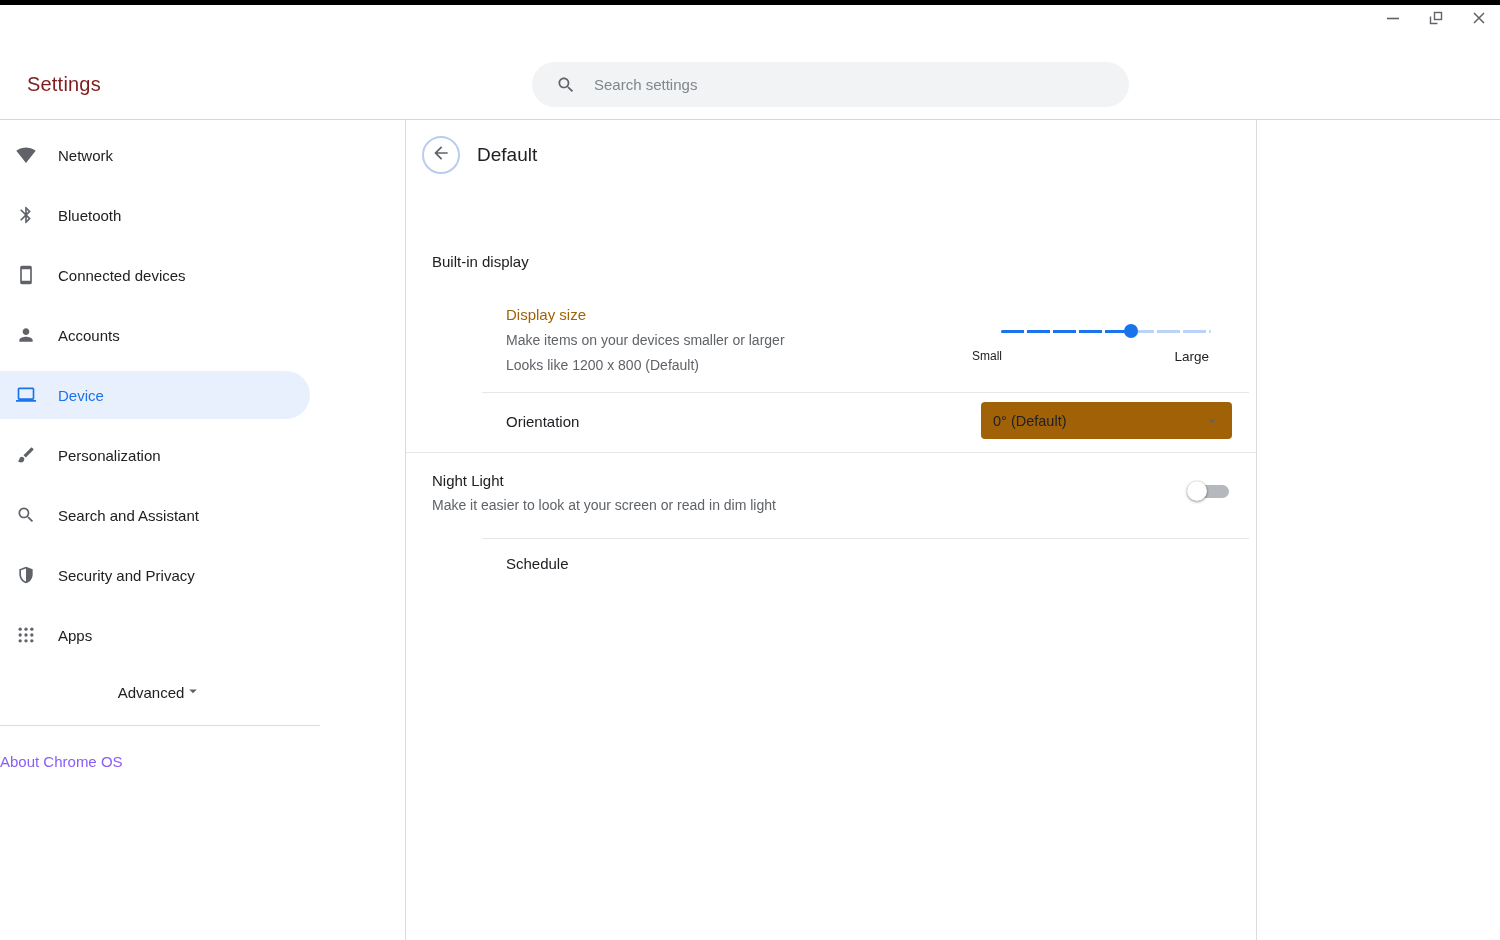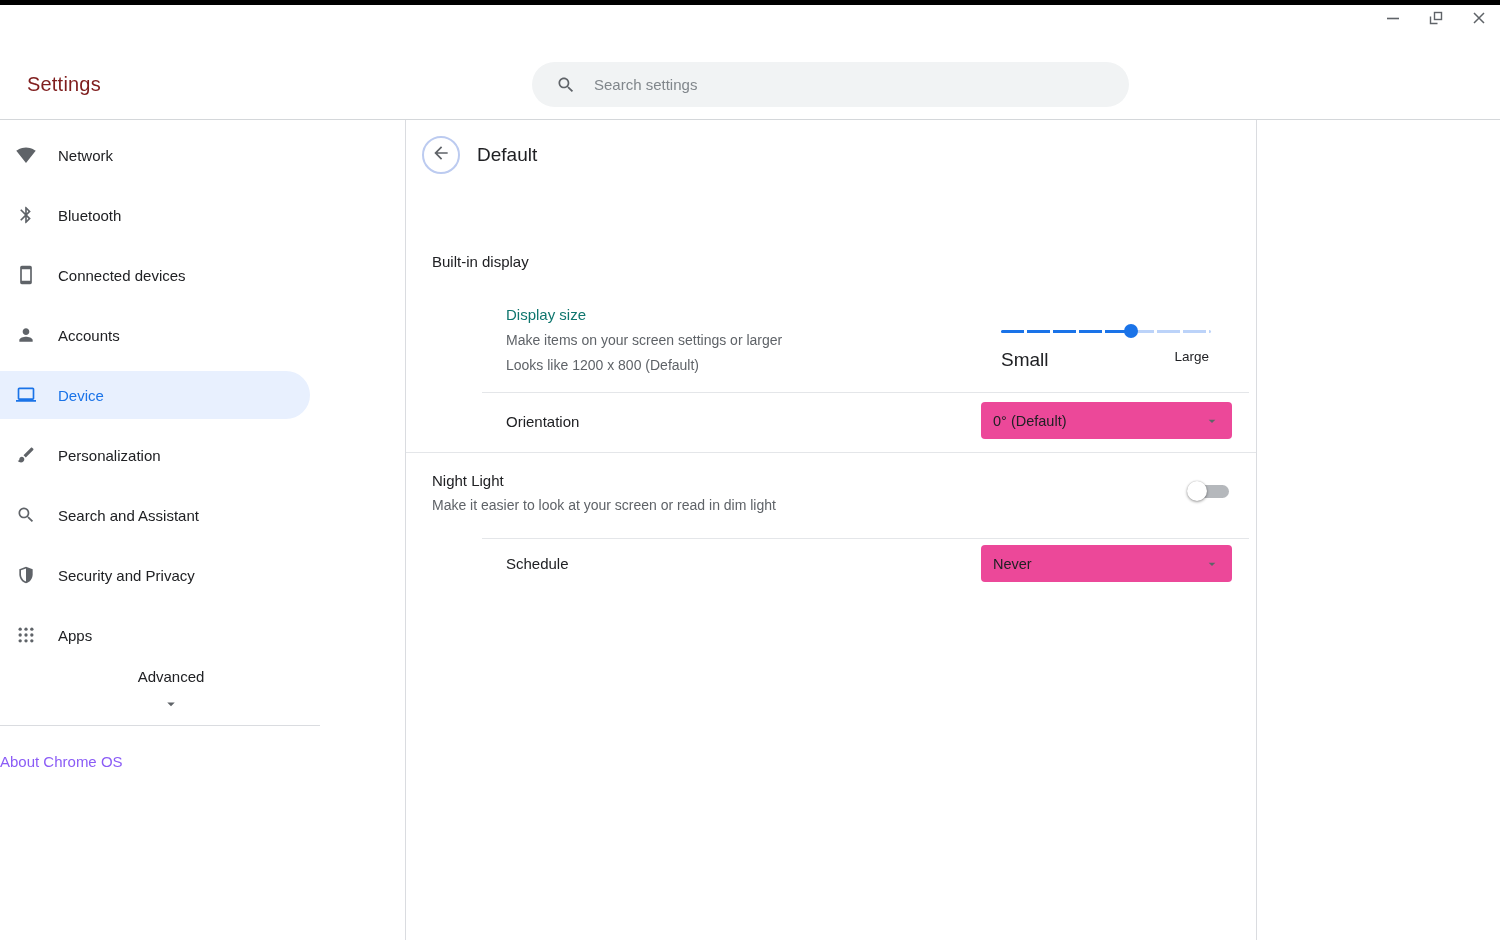--- a/index.html
+++ b/index.html
@@ -21,48 +21,48 @@
   .search-bar .mag { margin-left:24px; display:flex; }
   .search-input { flex:1; margin-left:18px; margin-right:20px; border:none; outline:none; background:transparent; font-family:inherit; font-size:15px; color:#000000; }
   .search-input::placeholder { color:#80868b; }
   .header-divider { position:absolute; left:0; top:119px; width:1500px; height:1px; background:#d4d7da; }
 
   
   .nav-item { position:absolute; left:0; width:310px; height:48px; display:flex; align-items:center; padding-left:16px; cursor:pointer; font-size:15px; color:#202124; }
   .nav-item .ic { width:20px; height:20px; display:flex; align-items:center; justify-content:center; flex:none; }
   .nav-item .lbl { margin-left:22px; white-space:nowrap; }
   .nav-item.selected { background:#e8f0fe; border-radius:0 24px 24px 0; color:#1a73e8; }
-  .advanced-row { position:absolute; left:15px; top:668px; width:310px; height:48px; display:flex; align-items:center; justify-content:space-between; padding:0 24px 0 26px; cursor:pointer; font-size:15px; color:#202124;flex-direction:column; }
+  .advanced-row { position:absolute; left:4px; top:668px; width:310px; height:48px; display:flex; align-items:center; justify-content:center; padding:0 24px 0 26px; cursor:pointer; font-size:15px; color:#202124; }
   .sidebar-divider { position:absolute; left:0; top:725px; width:320px; height:1px; background:#dadce0; }
   .about-row { position:absolute; left:0; top:737px; width:310px; height:48px; display:flex; align-items:center; cursor:pointer; font-size:15px; color:#8b5cf6; }
 
   
   .main-card { position:absolute; left:405px; top:120px; width:852px; height:820px; background:#fff; border-left:1px solid #dadce0; border-right:1px solid #dadce0; }
   .back-btn { position:absolute; left:16px; top:16px; width:38px; height:38px; border:2px solid #bccbf0; border-radius:50%; display:flex; align-items:center; justify-content:center; cursor:pointer; background:#fff; }
   .page-title { position:absolute; left:71px; top:24px; font-size:19px; color:#202124; }
   .section-title { position:absolute; left:26px; top:133px; font-size:15px; color:#202124; }
 
-  .ds-label { position:absolute; left:100px; top:186px; font-size:15px; color:#0f766e; }
+  .ds-label { position:absolute; left:100px; top:186px; font-size:15px; color:#a16207; }
   .ds-desc  { position:absolute; left:100px; top:212px; font-size:14px; color:#5f6368; }
   .ds-note  { position:absolute; left:100px; top:237px; font-size:14px; color:#5f6368; }
 
   .slider { position:absolute; left:595px; top:204px; width:210px; height:14px; --pct:62%; cursor:pointer; }
   .slider-rest { position:absolute; left:0; top:6px; width:100%; height:3px; border-radius:2px;
     background:repeating-linear-gradient(to right,#bcd3f9 0 23px,rgba(255,255,255,0) 23px 26px); }
   .slider-fill { position:absolute; left:0; top:6px; width:var(--pct); height:3px; border-radius:2px;
     background:repeating-linear-gradient(to right,#1a73e8 0 23px,#ffffff 23px 26px); }
   .slider-knob { position:absolute; top:0; left:calc(var(--pct) - 7px); width:14px; height:14px; border-radius:50%; background:#1a73e8; }
-  .slider-min { position:absolute; left:595px; top:229px; font-size:19px; color:#202124; }
+  .slider-min { position:absolute; left:566px; top:229px; font-size:12px; color:#202124; }
   .slider-max { position:absolute; right:47px; top:229px; font-size:13.5px; color:#202124; }
 
   .divider-sub { position:absolute; left:76px; width:767px; height:1px; background:#e4e6e9; }
   .divider-section { position:absolute; left:0; width:100%; height:1px; background:#e4e6e9; }
 
   .row-label { position:absolute; font-size:15px; color:#202124; }
-  .dropdown { position:absolute; left:575px; width:251px; height:37px; background:#ec4899; border-radius:4px; display:flex; align-items:center; padding:0 12px; cursor:pointer; }
+  .dropdown { position:absolute; left:575px; width:251px; height:37px; background:#a16207; border-radius:4px; display:flex; align-items:center; padding:0 12px; cursor:pointer; }
   .dropdown .val { flex:1; font-size:14.5px; color:#202124; }
   .dropdown .caret { display:flex; flex:none; }
 
   .nl-label { position:absolute; left:26px; top:352px; font-size:15px; color:#202124; }
   .nl-desc  { position:absolute; left:26px; top:377px; font-size:14px; color:#5f6368; }
 
   .toggle { position:absolute; left:781px; top:361px; width:42px; height:20px; cursor:pointer; }
   .toggle-track { position:absolute; right:0; top:4px; width:36px; height:13px; border-radius:7px; background:#b5b8bc; }
   .toggle-knob { position:absolute; left:0; top:0; width:20px; height:20px; border-radius:50%; background:#fff; box-shadow:0 1px 3px rgba(0,0,0,.4), 0 0 1px rgba(0,0,0,.25); }
 </style>
@@ -209,21 +209,21 @@
   <div class="back-btn">
     <span><svg width="20" height="20" viewBox="0 0 24 24">
           <path d="M20 11H7.83l5.59-5.59L12 4l-8 8 8 8 1.41-1.41L7.83 13H20v-2z" fill="#5f6368"></path>
         </svg></span>
   </div>
   <div class="page-title">Default</div>
 
   <div class="section-title">Built-in display</div>
 
   <div class="ds-label">Display size</div>
-  <div class="ds-desc">Make items on your screen settings or larger</div>
+  <div class="ds-desc">Make items on your devices smaller or larger</div>
   <div class="ds-note">Looks like 1200 x 800 (Default)</div>
 
   <div class="slider" style="--pct: 62%;">
     <div class="slider-rest"></div>
     <div class="slider-fill"></div>
     <div class="slider-knob"></div>
   </div>
   <div class="slider-min">Small</div>
   <div class="slider-max">Large</div>
 
@@ -244,22 +244,14 @@
   <div class="nl-label">Night Light</div>
   <div class="nl-desc">Make it easier to look at your screen or read in dim light</div>
   <div class="toggle">
     <div class="toggle-track"></div>
     <div class="toggle-knob"></div>
   </div>
 
   <div class="divider-sub" style="top:418px"></div>
 
   <div class="row-label" style="left:100px; top:435px">Schedule</div>
-  <div class="dropdown" style="top:425px">
-    <span class="val">Never</span>
-    <span class="caret">
-        <svg width="16" height="16" viewBox="0 0 24 24">
-          <path d="M7 10l5 5 5-5z" fill="#5f6368"></path>
-        </svg>
-      </span>
-  </div>
 
 </div>
 
 </body></html>

